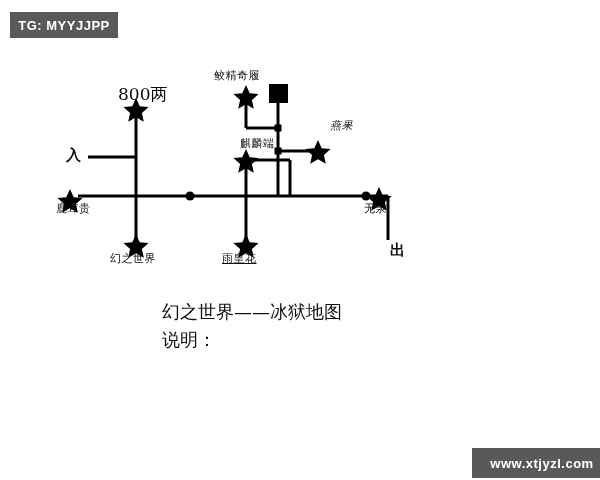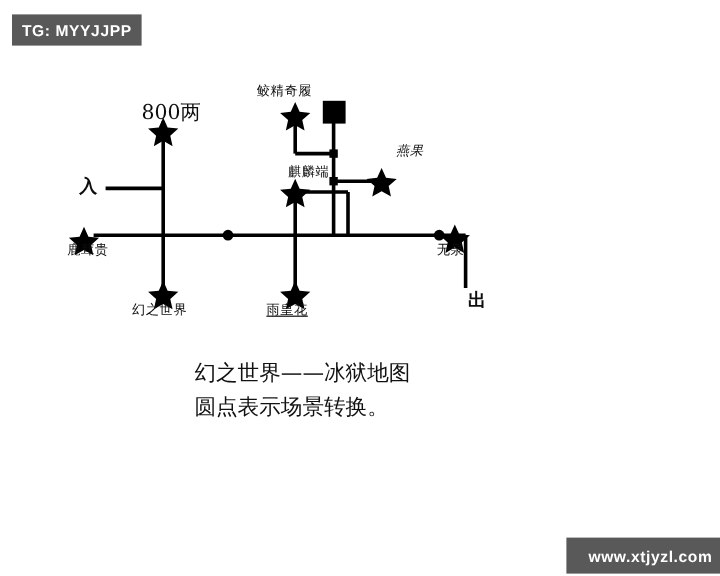--- a/index.html
+++ b/index.html
@@ -150,16 +150,16 @@
 <div class="map-label" style="left:110px; top:253px;">幻之世界</div>
 
 <div class="map-label" style="left:222px; top:253px;text-decoration:underline;">雨皇花</div>
 
 <div class="map-label" style="left:364px; top:203px;">无泉</div>
 
 <div class="map-label big" style="left:390px; top:243px;">出</div>
 
 <div id="caption-block">
   <div class="cap-line">幻之世界——冰狱地图</div>
-  <div class="cap-line">圆点表示场景转换。</div>
+  <div class="cap-line">说明：</div>
 </div>
 
 <div class="badge" id="site-badge">www.xtjyzl.com</div>
 
 </body></html>

